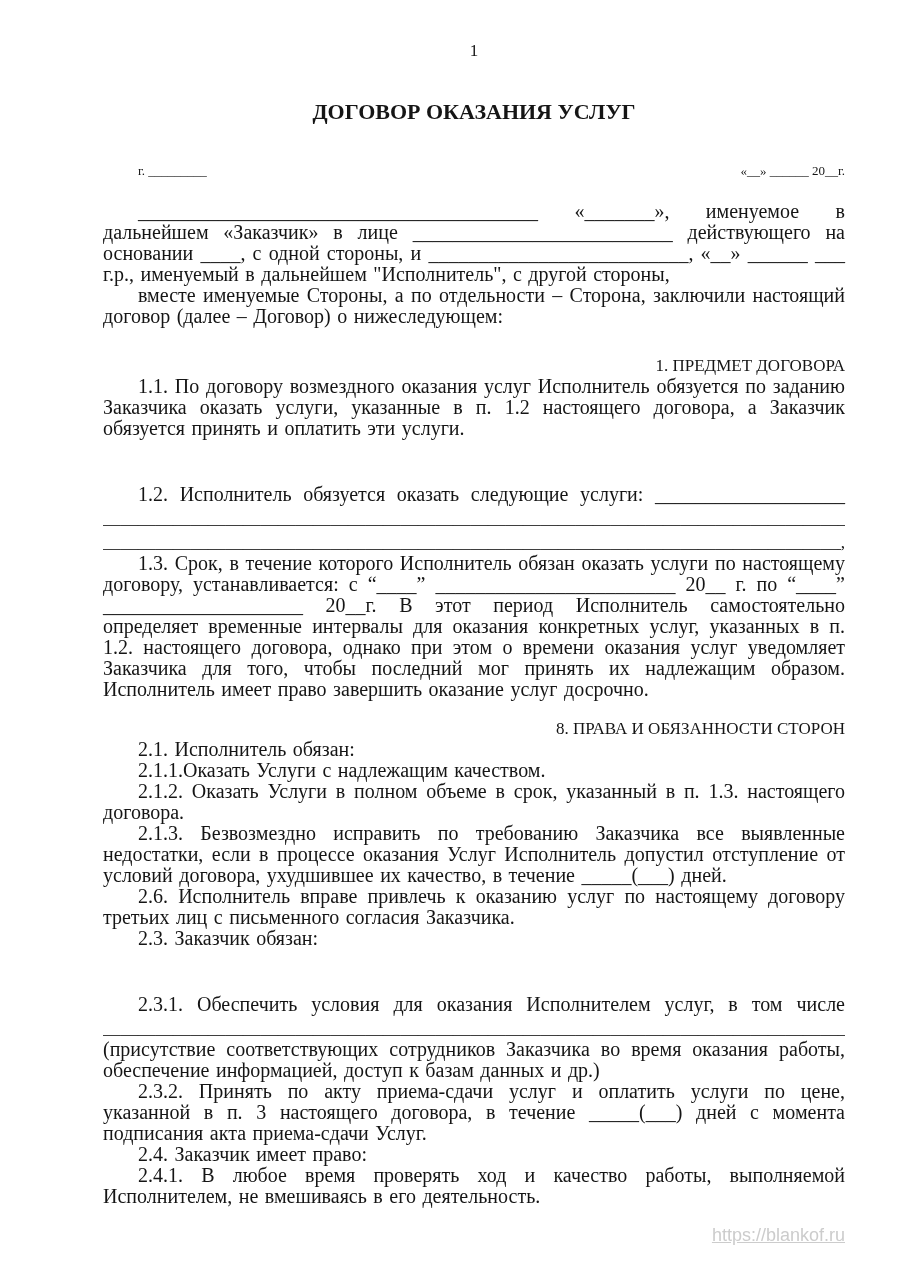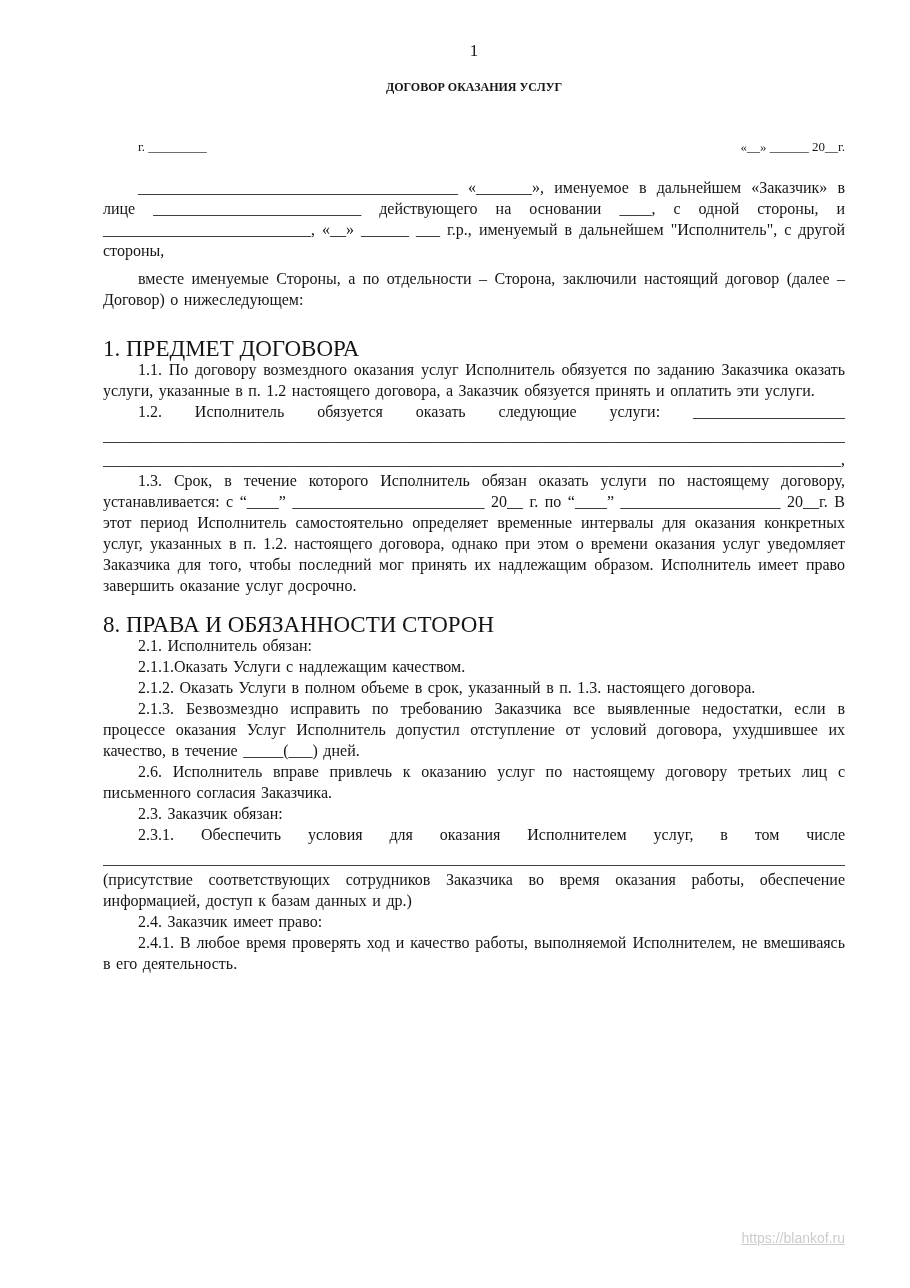--- a/index.html
+++ b/index.html
@@ -17,50 +17,50 @@
     font-family: "Liberation Serif", "DejaVu Serif", serif;
     color: #151515;
     overflow: hidden;
   }
   .page-number {
     text-align: center;
     font-size: 17px;
     line-height: 21px;
   }
   .doc-title {
-    margin: 16px 0 0 0;
+    margin: 40px 0 0 0;
     text-align: center;
-    font-size: 12px;
+    font-size: 22px;
     font-weight: bold;
     line-height: 21px;
   }
   .place-date-row {
     display: flex;
     justify-content: space-between;
     margin-top: 38px;
     padding-left: 35px;
     font-size: 13px;
     line-height: 21px;
   }
   .para {
     margin: 0;
-    font-size: 16px;
+    font-size: 20px;
     line-height: 21px;
     text-align: justify;
     text-indent: 35px;
     word-spacing: 1.5px;
   }
-  .just-all { text-align-last: justify; }
+  .just-all { text-align-last: justify; margin-top: 45px; }
   .no-indent { text-indent: 0; }
-  .gap-top-s { margin-top: 7px; }
+  .gap-top-s { }
   .gap-top-m { margin-top: 20px; }
   .sec-heading {
     margin-top: 28px;
-    text-align: left;
-    font-size: 23px;
+    text-align: right;
+    font-size: 17px;
     line-height: 21px;
     font-weight: normal;
   }
   .sec-heading.tight { margin-top: 18px; }
   .fill-row {
     display: flex;
     align-items: flex-end;
     height: 24px;
     overflow: hidden;
     font-size: 17.5px;
@@ -70,21 +70,21 @@
     flex: 1 1 auto;
     overflow: hidden;
     white-space: nowrap;
   }
   .fill-tail { flex: 0 0 auto; }
   .watermark {
     position: absolute;
     right: 65px;
     bottom: 42px;
     font-family: "Liberation Sans", "DejaVu Sans", sans-serif;
-    font-size: 14px;
+    font-size: 18px;
     color: #cccccc;
     text-decoration: underline;
     cursor: pointer;
   }
 </style>
 </head>
 <body>
 
 <div class="page">
 
@@ -130,18 +130,19 @@
   <p class="para">2.3. Заказчик обязан:</p>
 
   <p class="para just-all">2.3.1. Обеспечить условия для оказания Исполнителем услуг, в том числе</p>
 
   <div class="fill-row">
     <span class="fill-clip">____________________________________________________________________________________________________</span>
   </div>
 
   <p class="para no-indent">(присутствие соответствующих сотрудников Заказчика во время оказания работы, обеспечение информацией, доступ к базам данных и др.)</p>
 
+  <p class="para">2.3.2. Принять по акту приема-сдачи услуг и оплатить услуги по цене, указанной в п. 3 настоящего договора, в течение _____(___) дней с момента подписания акта приема-сдачи Услуг.</p>
   <p class="para">2.4. Заказчик имеет право:</p>
   <p class="para">2.4.1. В любое время проверять ход и качество работы, выполняемой Исполнителем, не вмешиваясь в его деятельность.</p>
 
   <a class="watermark">https://blankof.ru</a>
 
 </div>
 
 </body></html>

